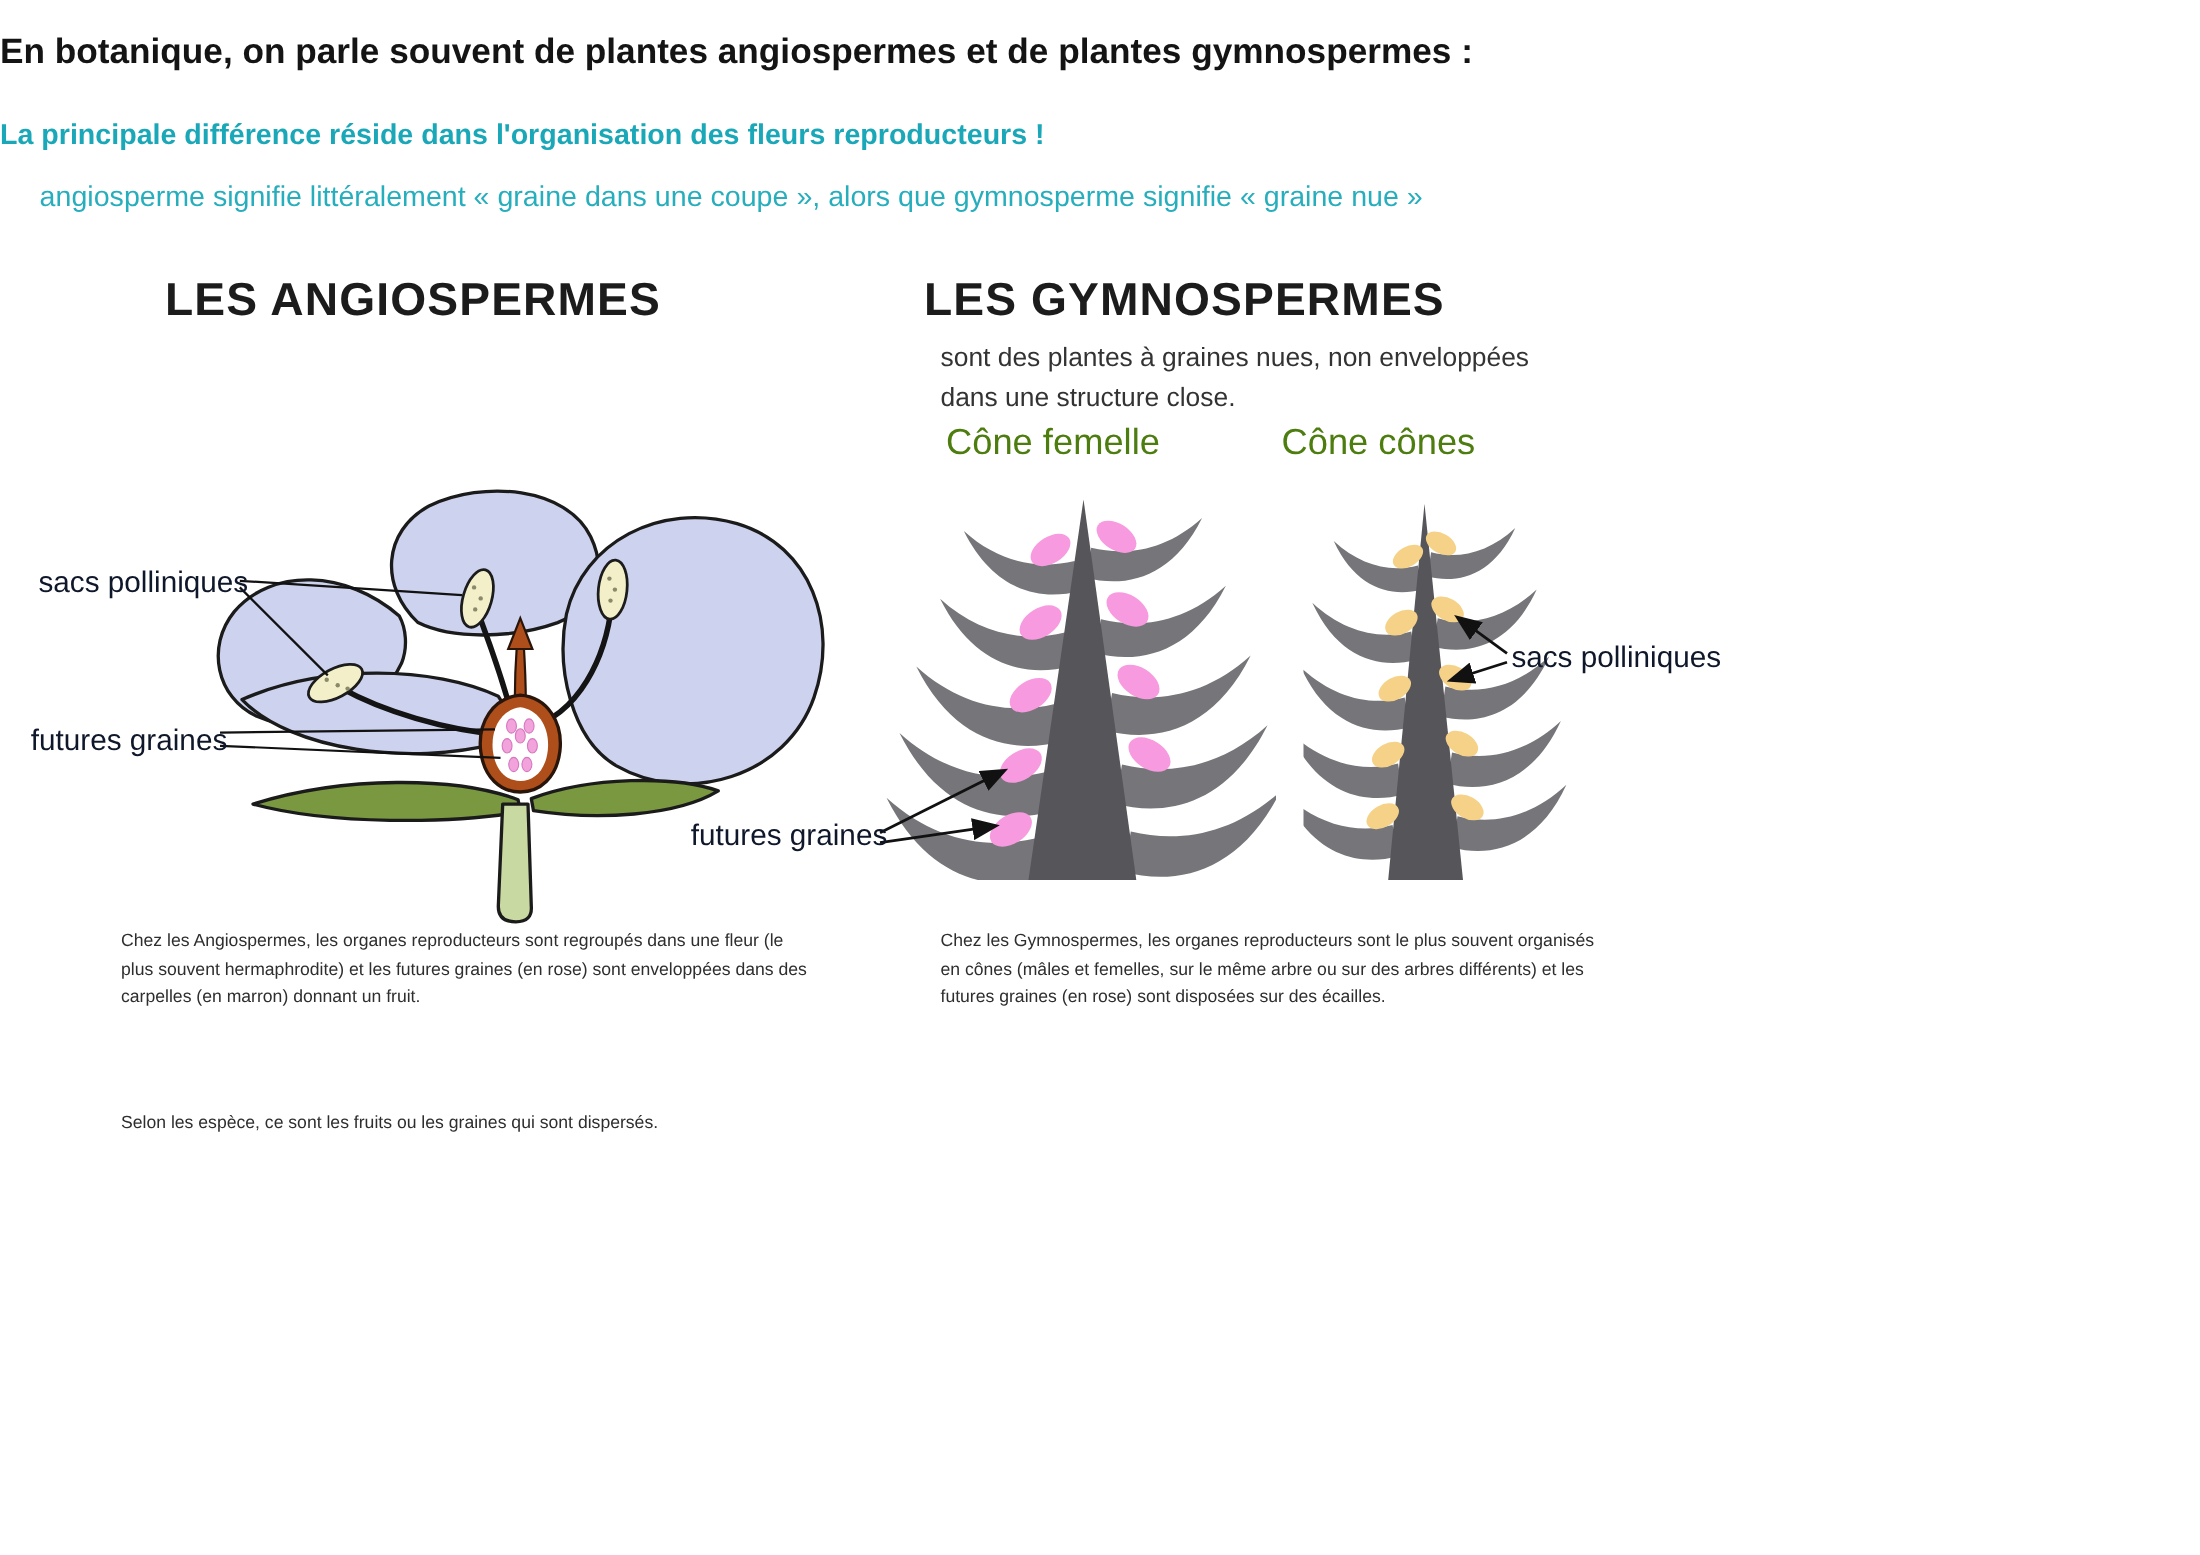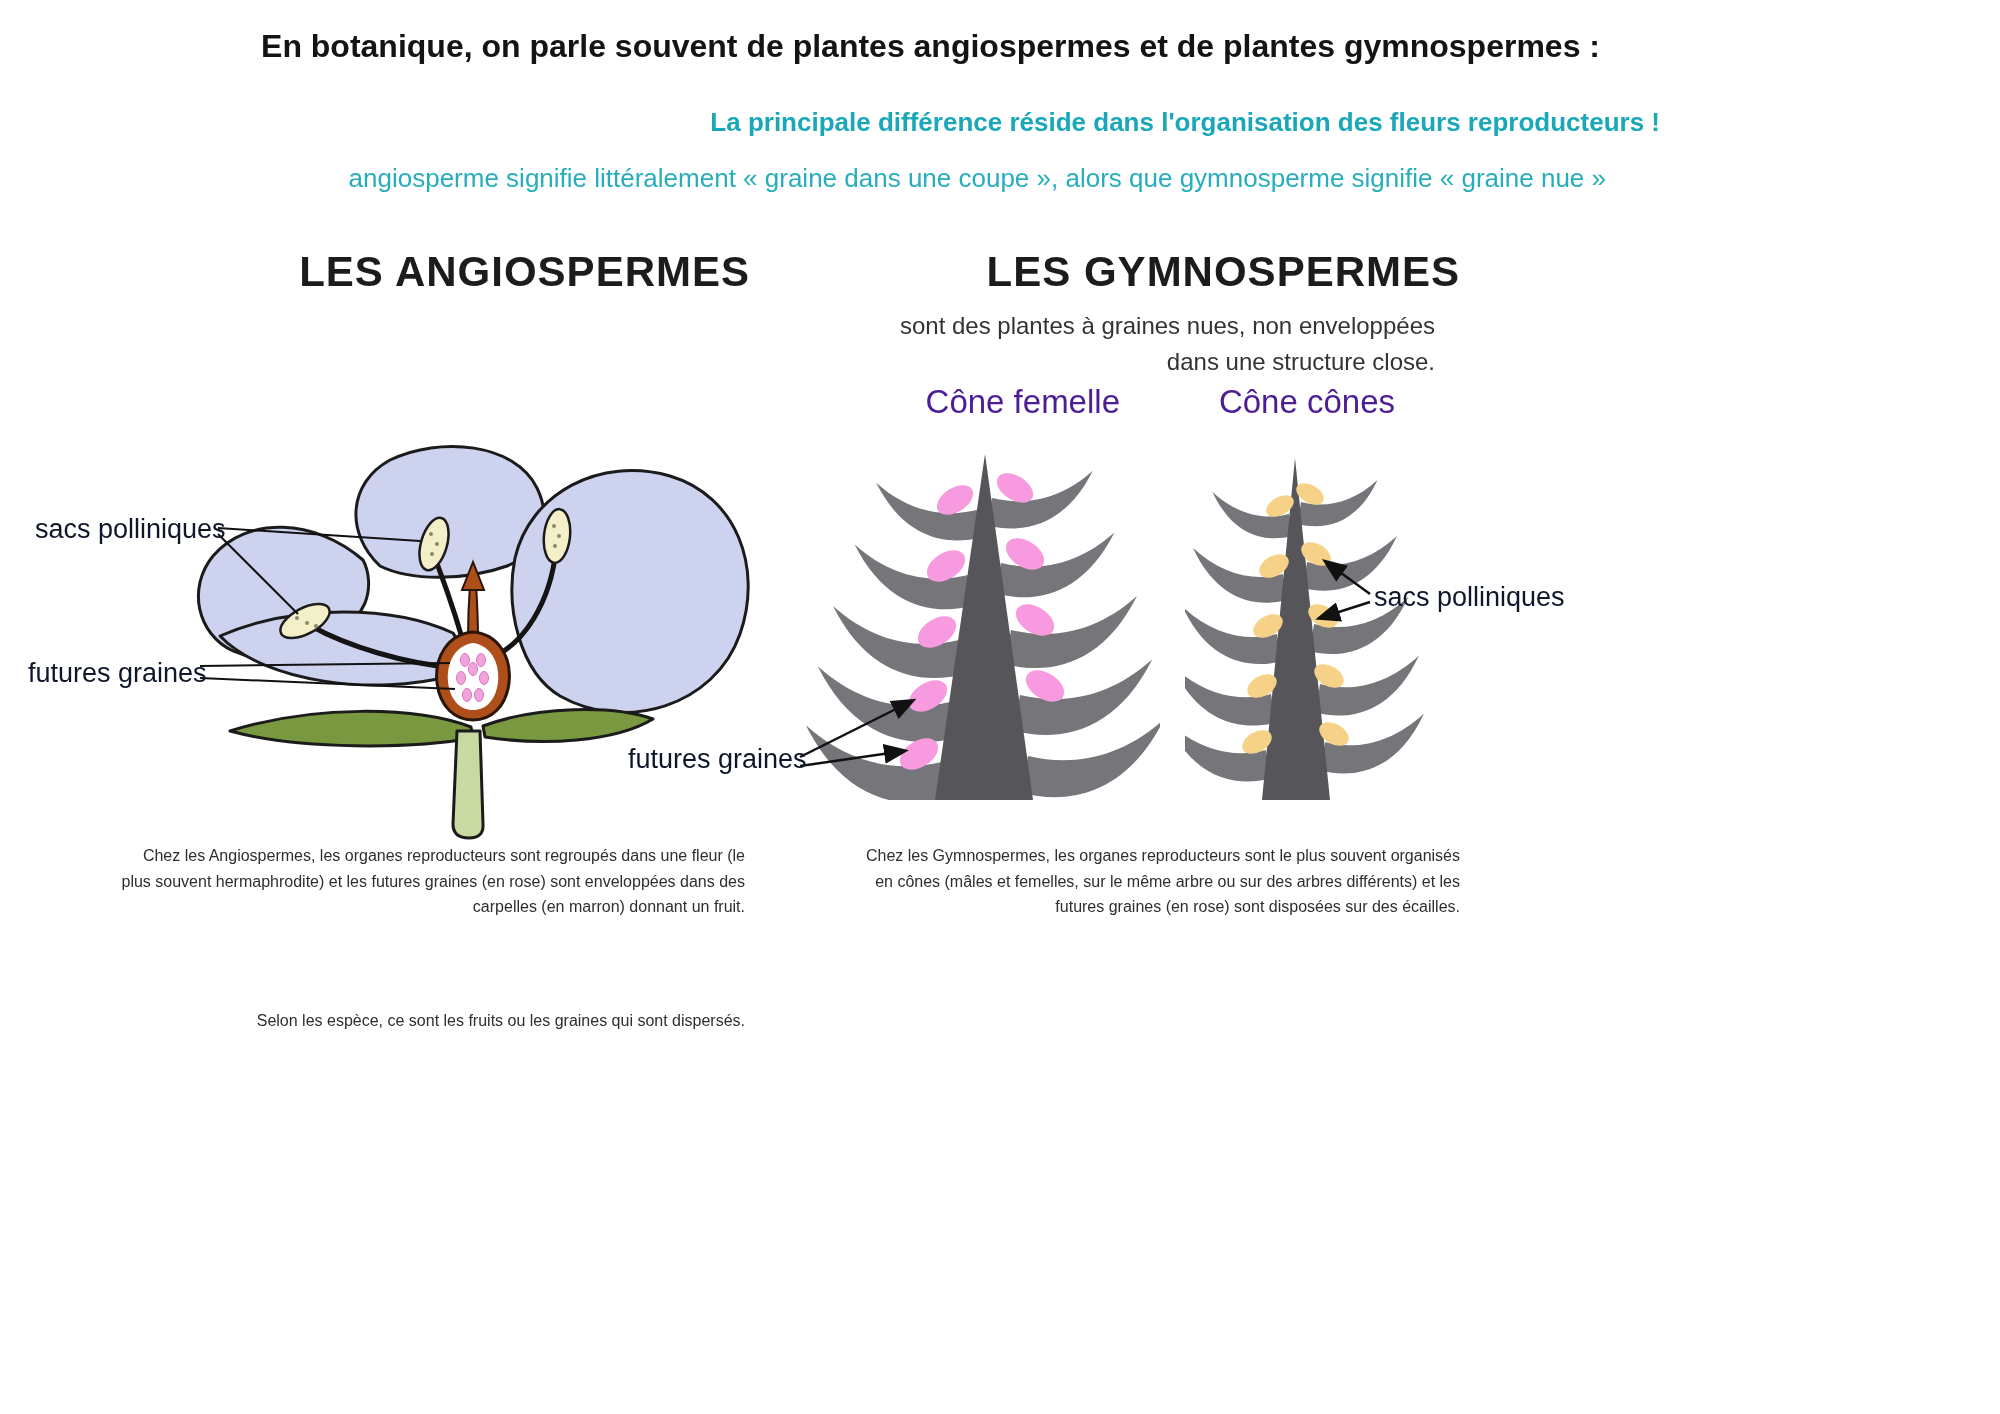--- a/index.html
+++ b/index.html
@@ -1,25 +1,25 @@
 <!DOCTYPE html>
 <html><head>
 <meta charset="utf-8">
 <style>
   html,body{margin:0;padding:0;background:#fff;}
   .page{position:relative;width:2000px;height:1414px;background:#ffffff;
         font-family:"Liberation Sans",sans-serif;color:#111;overflow:hidden;}
   .abs{position:absolute;}
-  .center{text-align:right;}
+  .center{text-align:left;}
   .title{font-size:32px;font-weight:700;color:#141414;}
   .teal-bold{font-size:26px;font-weight:700;color:#1AA8B8;}
   .teal{font-size:26px;font-weight:400;color:#27AEBD;margin-left:36px;}
   .col-heading{font-size:42px;font-weight:600;letter-spacing:1px;color:#1c1c1c;}
   .intro{font-size:24px;line-height:1.5;color:#333;}
-  .cone-label{font-size:33px;font-weight:500;color:#4c1d95;}
+  .cone-label{font-size:33px;font-weight:500;color:#4d7c0f;}
   .diagram-label{font-size:27px;color:#0f172a;white-space:nowrap;}
   .para{font-size:16px;line-height:1.6;color:#2e2e2e;}
   svg{display:block;}
 </style>
 </head>
 <body>
 
 <div class="page">
 
   <div class="abs title center" style="left:0;top:28px;width:1600px">En botanique, on parle souvent de plantes angiospermes et de plantes gymnospermes :</div>

